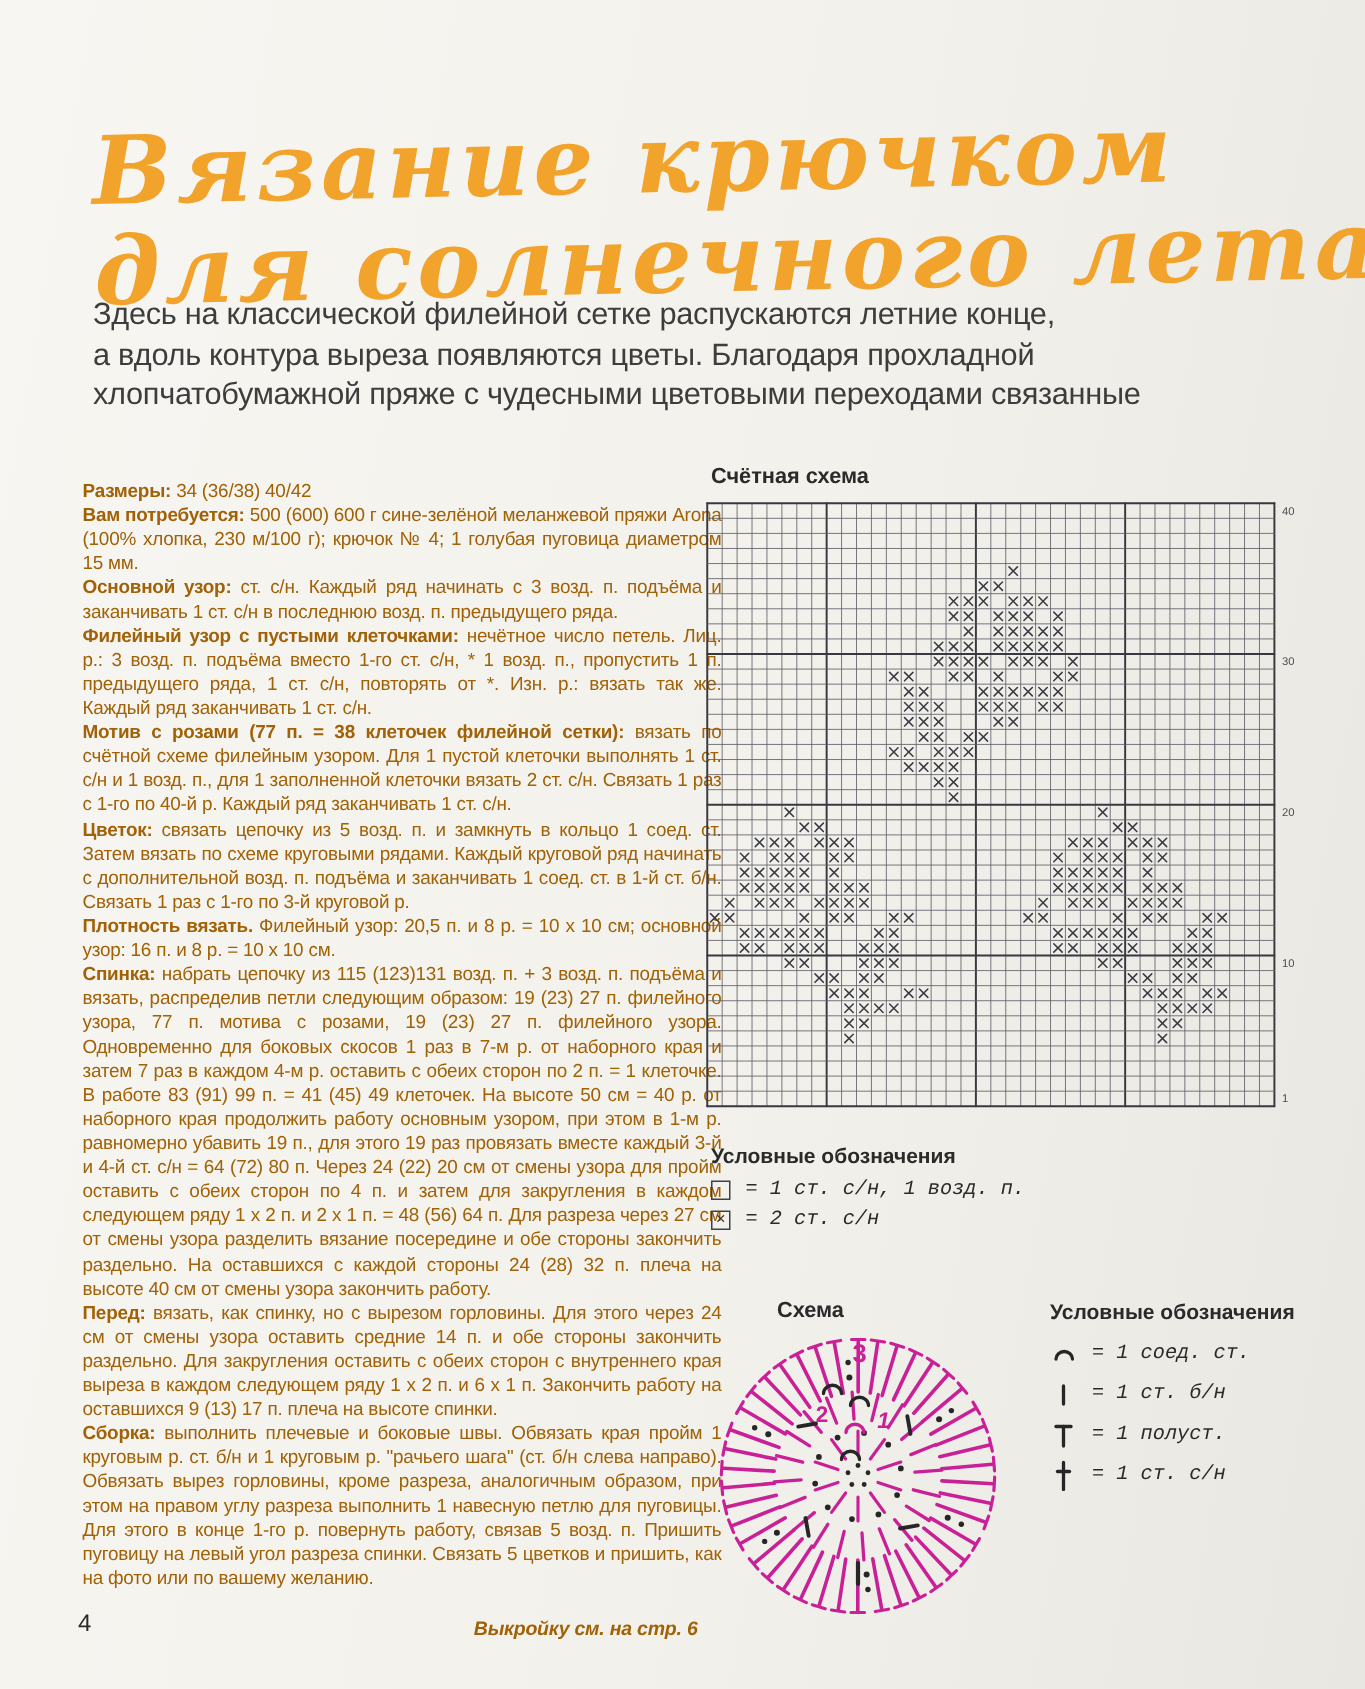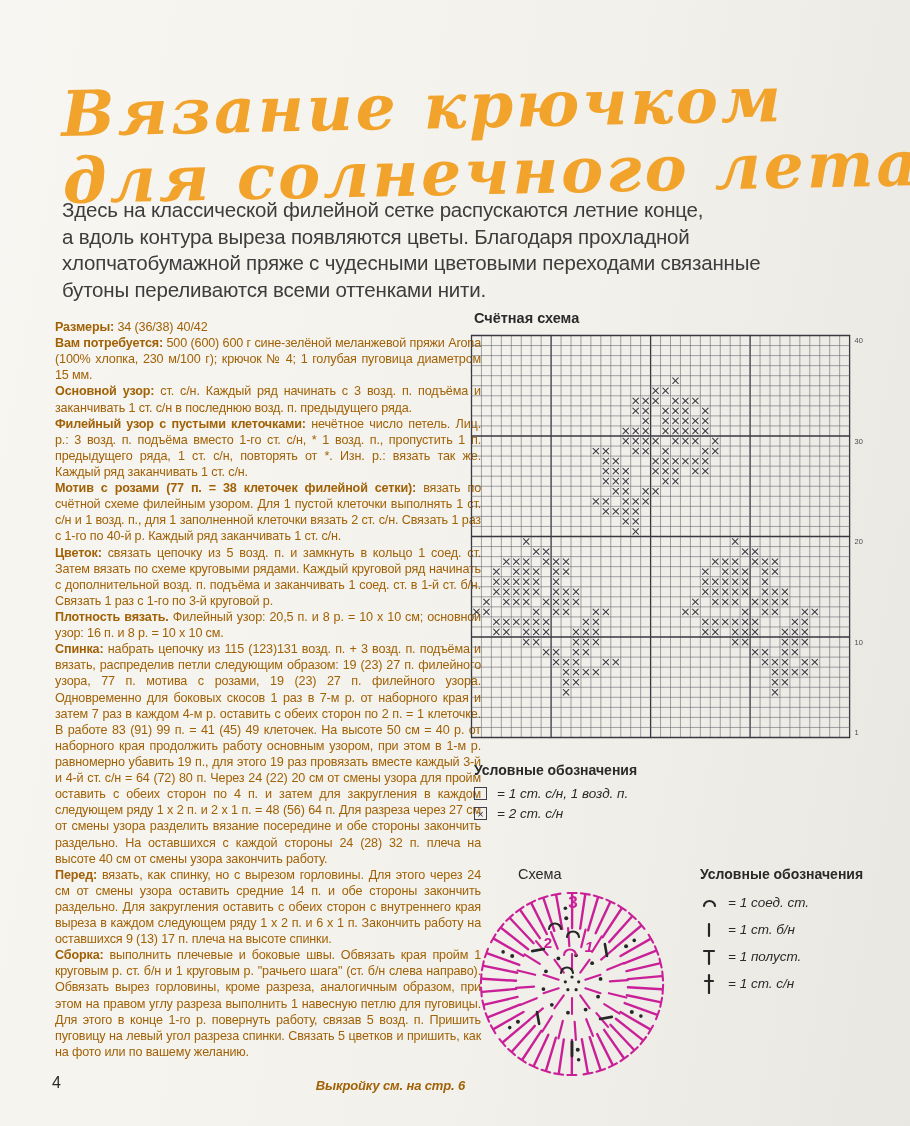--- a/index.html
+++ b/index.html
@@ -26,49 +26,48 @@
   .instructions p{margin:0;}
   .footer-note{
     text-align:right;font-weight:bold;font-style:italic;
     margin-top:18px;padding-right:16px;font-size:13px;
   }
   .page-number{position:absolute;left:52px;top:1074px;font-size:16px;}
   .chart-title{position:absolute;left:474px;top:310px;font-size:14.5px;font-weight:bold;}
   #chart-svg{position:absolute;left:470px;top:334px;}
   .legend1{position:absolute;left:474px;top:762px;font-size:13.5px;width:400px;}
   .legend1 h3{margin:0 0 8px 0;font-size:14px;}
-  .legend-row{display:flex;align-items:center;gap:10px;margin:5px 0;font-style:italic;}
+  .legend-row{display:flex;align-items:center;gap:10px;margin:5px 0;font-style:italic;font-family:Liberation Mono, monospace;}
   .cellbox{
     width:13px;height:13px;border:1.4px solid #40404a;box-sizing:border-box;
     display:inline-flex;align-items:center;justify-content:center;
     font-size:11px;font-style:normal;color:#33333c;flex:0 0 auto;
   }
   .legend-note{font-style:italic;margin-top:8px;}
-  .schema-title{position:absolute;left:470px;top:866px;font-size:14.5px;font-weight:normal;padding-left:48px;}
+  .schema-title{position:absolute;left:470px;top:866px;font-size:14.5px;font-weight:bold;padding-left:48px;}
   #flower-svg{position:absolute;left:466px;top:880px;}
   .legend2{position:absolute;left:700px;top:866px;font-size:13.5px;width:200px;}
   .legend2 h3{margin:0 0 10px 0;font-size:14px;}
   .legend2 .legend-row{margin:6px 0;}
   .symglyph{flex:0 0 auto;}
 </style>
 </head>
 <body>
 
 <div>
 
   <h1 class="title">
     <span>Вязание крючком</span><br>
     <span>для солнечного лета</span>
   </h1>
 
   <div class="intro">
     <div>Здесь на классической филейной сетке распускаются летние конце,</div>
     <div>а вдоль контура выреза появляются цветы. Благодаря прохладной</div>
     <div>хлопчатобумажной пряже с чудесными цветовыми переходами связанные</div>
-    <div>бутоны переливаются всеми оттенками нити.</div>
   </div>
 
   <div class="instructions">
 
     <p><b>Размеры:</b> 34 (36/38) 40/42</p>
       <p><b>Вам потребуется:</b> 500 (600) 600 г сине-зелёной меланжевой пряжи Arona (100% хлопка, 230 м/100 г); крючок № 4; 1 голубая пуговица диаметром 15 мм.</p>
       <p><b>Основной узор:</b> ст. с/н. Каждый ряд начинать с 3 возд. п. подъёма и заканчивать 1 ст. с/н в последнюю возд. п. предыдущего ряда.</p>
       <p><b>Филейный узор с пустыми клеточками:</b> нечётное число петель. Лиц. р.: 3 возд. п. подъёма вместо 1-го ст. с/н, * 1 возд. п., пропустить 1 п. предыдущего ряда, 1 ст. с/н, повторять от *. Изн. р.: вязать так же. Каждый ряд заканчивать 1 ст. с/н.</p>
       <p><b>Мотив с розами (77 п. = 38 клеточек филейной сетки):</b> вязать по счётной схеме филейным узором. Для 1 пустой клеточки выполнять 1 ст. с/н и 1 возд. п., для 1 заполненной клеточки вязать 2 ст. с/н. Связать 1 раз с 1-го по 40-й р. Каждый ряд заканчивать 1 ст. с/н.</p>
       <p><b>Цветок:</b> связать цепочку из 5 возд. п. и замкнуть в кольцо 1 соед. ст. Затем вязать по схеме круговыми рядами. Каждый круговой ряд начинать с дополнительной возд. п. подъёма и заканчивать 1 соед. ст. в 1-й ст. б/н. Связать 1 раз с 1-го по 3-й круговой р.</p>

